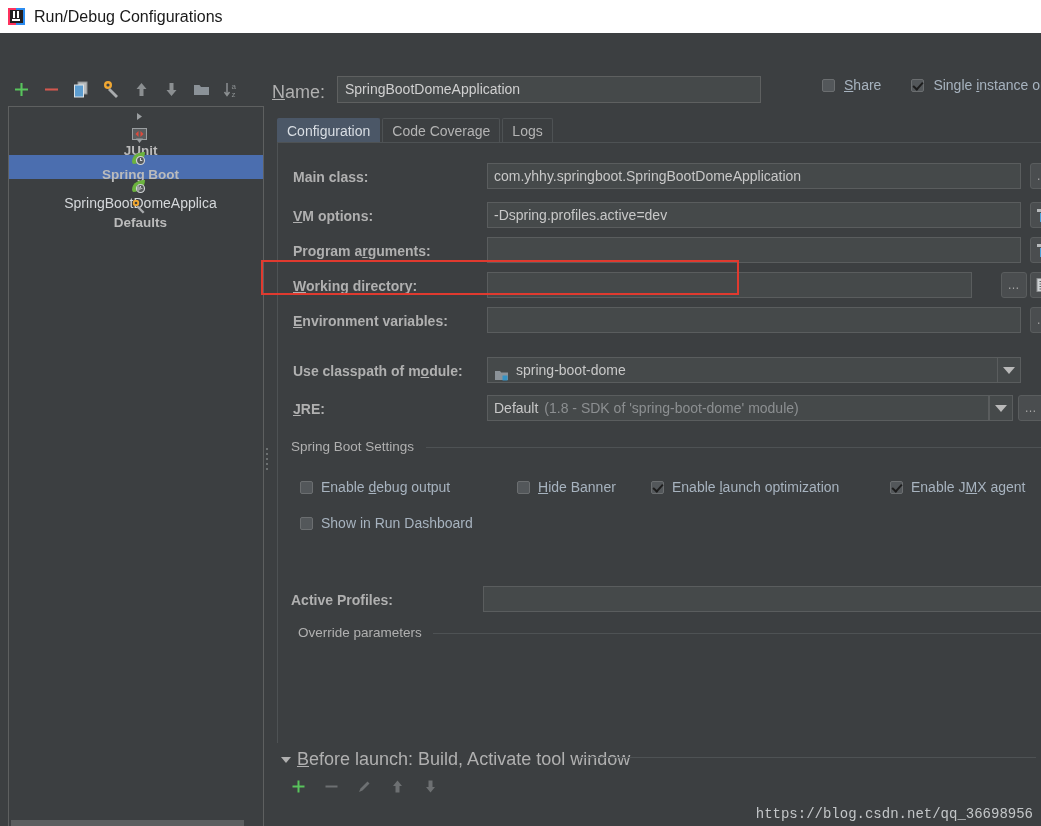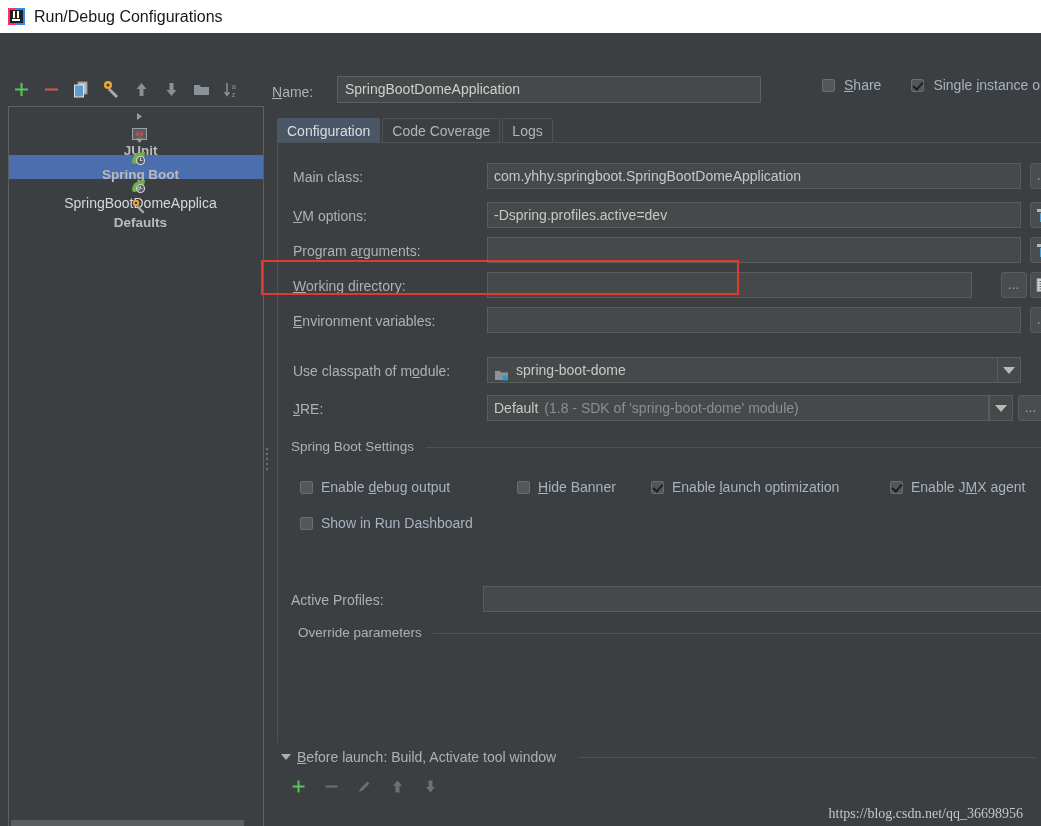--- a/index.html
+++ b/index.html
@@ -57,21 +57,21 @@
   }
 
   
   .splitter{position:absolute;left:264px;top:412px;width:6px;height:26px;}
   .splitter i{display:block;width:2px;height:2px;background:#6b6f70;margin:3px 0 0 2px;}
 
   
   .content{position:absolute;left:272px;top:40px;width:769px;height:750px;}
 
   .name-row{position:absolute;left:0;top:5px;height:28px;display:flex;align-items:center;}
-  .lbl{color:#b0b0b0;font-size:14px;white-space:nowrap;}
+  .lbl{color:#b0b0b0;font-size:18px;white-space:nowrap;}
   .u{text-decoration:underline;}
   .name-input{
     position:absolute;left:65px;top:3px;width:424px;height:27px;
     background:#45494a;border:1px solid #5e6060;box-sizing:border-box;
     color:#d0d0d0;font-size:14px;padding:0 7px;line-height:25px;
   }
   .share-row{position:absolute;left:530px;top:4px;display:flex;align-items:center;gap:9px;margin-left:20px;}
   .cb{
     width:13px;height:13px;background:#53575a;border:1px solid #6b6e70;border-radius:2px;
     box-sizing:border-box;position:relative;flex:0 0 13px;
@@ -90,21 +90,21 @@
     border-radius:2px 2px 0 0;box-sizing:border-box;margin-right:2px;white-space:nowrap;
   }
   .tab.active{background:#4b5767;color:#d8dde3;border-color:#4b5767;}
   .tabs-underline{position:absolute;left:5px;top:69px;width:764px;height:1px;background:#4e5254;}
 
   
   .panel{position:absolute;left:5px;top:70px;width:764px;height:600px;background:#3c3f41;
          border-left:1px solid #4e5254;box-sizing:border-box;}
 
   .frow{position:absolute;height:26px;display:flex;align-items:center;}
-  .flabel{color:#b0b0b0;font-size:14px;white-space:nowrap;}
+  .flabel{color:#b0b0b0;font-size:14px;white-space:nowrap;font-weight:bold;}
   .finput{
     position:absolute;height:26px;background:#45494a;border:1px solid #5a5d5e;
     box-sizing:border-box;color:#c8c8c8;font-size:14px;padding:0 6px;line-height:24px;
     white-space:nowrap;overflow:hidden;
   }
   .finput.empty{color:transparent;}
   .sqbtn{
     position:absolute;height:26px;width:26px;background:#4a4d4f;border:1px solid #5a5d5e;
     border-radius:3px;box-sizing:border-box;display:flex;align-items:center;justify-content:center;
     color:#a8a8a8;font-size:12px;letter-spacing:1px;
@@ -143,22 +143,22 @@
   .bl-line{position:absolute;left:306px;top:684px;width:458px;height:1px;background:#4e5254;}
   .bl-toolbar{position:absolute;left:12px;top:700px;display:flex;align-items:center;gap:5px;}
   .bl-toolbar .tb-btn{width:28px;height:26px;}
   .bl-list{
     position:absolute;left:5px;top:728px;width:764px;height:26px;
     background:#3c3f41;border-top:1px solid #4e5254;border-bottom:1px solid #4e5254;
     display:flex;align-items:center;padding-left:5px;box-sizing:border-box;gap:5px;
   }
   .bl-list span{font-size:14px;color:#bdbdbd;}
 
-  .watermark{position:absolute;right:18px;bottom:4px;font-size:14px;color:#c3c6c8;
-             font-family:Liberation Serif, serif;}
+  .watermark{position:absolute;right:8px;bottom:4px;font-size:14px;color:#c3c6c8;
+             font-family:Liberation Mono, monospace;}
 </style>
 </head>
 <body>
 
 <div class="app">
 
   <div class="titlebar">
     <span class="ij-logo">
       <span class="q1"></span>
         <span class="q2"></span>

